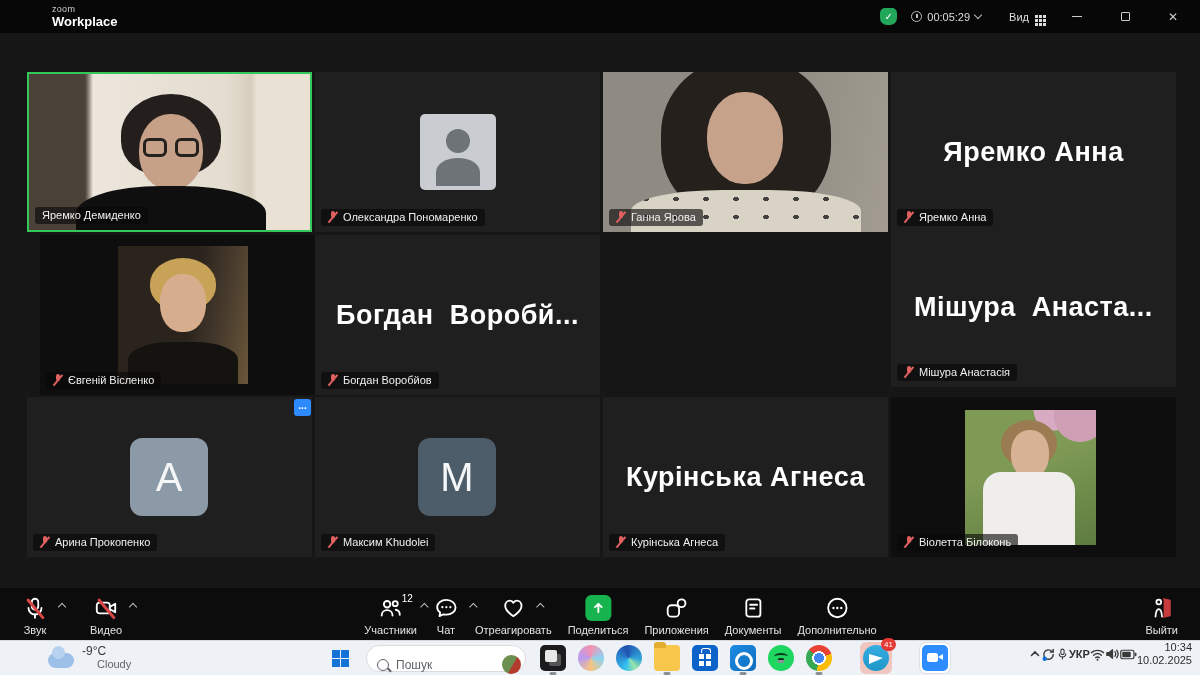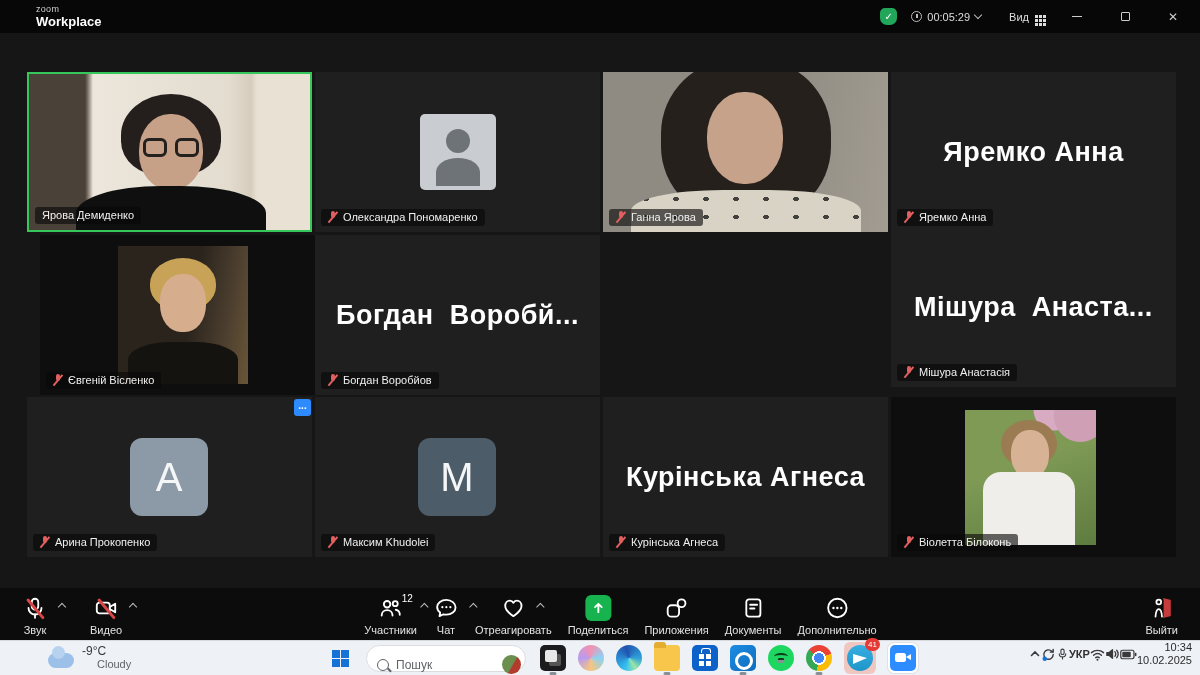--- a/index.html
+++ b/index.html
@@ -2,21 +2,21 @@
 <html><head>
 <meta charset="utf-8">
 <style>
   * { margin:0; padding:0; box-sizing:border-box; }
   html,body { background:#000; }
   body { font-family:"Liberation Sans","DejaVu Sans",sans-serif; }
   .screen { position:relative; width:1200px; height:675px; overflow:hidden; background:#161616; }
 
   
   .titlebar { position:absolute; left:0; top:0; width:1200px; height:33px; background:#070707; display:flex; align-items:center; }
-  .brand { margin-left:36px; line-height:1; }
+  .brand { margin-left:52px; line-height:1; }
   .brand .zt { font-size:9px; color:#cfcfcf; letter-spacing:.3px; }
   .brand .zb { font-size:13px; font-weight:700; color:#fff; margin-top:1px; }
   .tb-right { position:absolute; right:10px; top:0; height:33px; display:flex; align-items:center; gap:14px; color:#ddd; font-size:11px; }
   .shield { width:17px; height:17px; background:#21a65a; border-radius:5px 5px 7px 7px; display:flex; align-items:center; justify-content:center; color:#fff; font-size:10px; }
   .timer-grp { display:flex; align-items:center; gap:5px; }
   .clock-ic { width:11px; height:11px; border:1.3px solid #bbb; border-radius:50%; position:relative; }
   .clock-ic::after { content:""; position:absolute; left:4px; top:2px; width:1.3px; height:4px; background:#bbb; }
   .chev-dn { width:6px; height:6px; border-right:1.4px solid #bbb; border-bottom:1.4px solid #bbb; transform:rotate(45deg); margin-top:-3px; }
   .view-grp { display:flex; align-items:center; gap:6px; margin-left:14px; }
   .grid9 { width:3px; height:3px; background:#ddd; box-shadow:4px 0 #ddd,8px 0 #ddd,0 4px #ddd,4px 4px #ddd,8px 4px #ddd,0 8px #ddd,4px 8px #ddd,8px 8px #ddd; margin-right:8px; }
@@ -103,21 +103,21 @@
   .dk { position:relative; width:26px; height:26px; border-radius:5px; }
   .dk.run::after { content:""; position:absolute; bottom:-4px; left:50%; transform:translateX(-50%); width:7px; height:3px; border-radius:2px; background:#8a9097; }
   .i-desktop { background:#1c1c1e; } .i-desktop::before { content:""; position:absolute; left:5px; top:5px; width:12px; height:12px; background:#e8e8e8; border-radius:2px; box-shadow:4px 4px 0 #555; }
   .i-copilot { border-radius:50%; background:conic-gradient(#f492b0,#8ad3f4,#f7c57e,#b79bf0,#f492b0); }
   .i-edge { border-radius:50%; background:conic-gradient(from 200deg,#35c1f1,#2052b0 40%,#30a3d9 70%,#9be5a5 85%,#35c1f1); }
   .i-folder { background:#f8c64a; border-radius:4px; } .i-folder::before { content:""; position:absolute; left:0; top:-3px; width:12px; height:6px; background:#e3ad2f; border-radius:3px 3px 0 0; }
   .i-store { background:#0d62c9; } .i-store::before { content:""; position:absolute; left:7px; top:9px; width:5px; height:5px; background:#fff; box-shadow:7px 0 #fff,0 7px #fff,7px 7px #fff; } .i-store::after { content:""; position:absolute; left:9px; top:3px; width:8px; height:4px; border:1.6px solid #fff; border-bottom:none; border-radius:3px 3px 0 0; }
   .i-outlook { background:linear-gradient(135deg,#1b8de4,#0f6cbd); } .i-outlook::before { content:""; position:absolute; left:5px; top:7px; width:12px; height:12px; border:3px solid #fff; border-radius:50%; }
   .i-spotify { border-radius:50%; background:#1ed760; } .i-spotify::before { content:""; position:absolute; left:6px; top:8px; width:14px; height:5px; border-top:2.2px solid #0b3a1c; border-radius:50%; } .i-spotify::after { content:""; position:absolute; left:7px; top:13px; width:12px; height:5px; border-top:2.2px solid #0b3a1c; border-radius:50%; box-shadow:0 5px 0 -2px transparent; }
   .i-chrome { border-radius:50%; background:radial-gradient(circle,#4285f4 0 27%,#fff 28% 37%,transparent 38%),conic-gradient(from -50deg,#ea4335 0 120deg,#fbbc05 120deg 240deg,#34a853 240deg 360deg); }
-  .tg-wrap { position:relative; background:#f0c6c0; border-radius:6px; padding:3px; margin:-3px 0; }
+  .tg-wrap { position:relative; background:#f0c6c0; border-radius:6px; padding:3px; margin:-3px 16px; }
   .i-telegram { border-radius:50%; background:linear-gradient(180deg,#37aee2,#1e96c8); } .i-telegram::before { content:""; position:absolute; left:6px; top:9px; width:0; height:0; border-left:14px solid #fff; border-top:4px solid transparent; border-bottom:6px solid transparent; }
   .tg-badge { position:absolute; right:-4px; top:-4px; min-width:14px; height:13px; background:#e53935; border-radius:7px; color:#fff; font-size:8px; display:flex; align-items:center; justify-content:center; padding:0 3px; z-index:2; }
   .zm-wrap { position:relative; background:#fff; border-radius:6px; padding:2px; margin:-2px 0; box-shadow:0 0 0 1px #dde2e8; }
   .i-zoom { background:#2d8cff; } .i-zoom::before { content:""; position:absolute; left:5px; top:8px; width:11px; height:9px; background:#fff; border-radius:2.5px; } .i-zoom::after { content:""; position:absolute; left:16px; top:9px; width:0; height:0; border-right:5px solid #fff; border-top:3px solid transparent; border-bottom:3px solid transparent; }
   .tray { position:absolute; right:8px; top:0; height:26px; display:flex; align-items:center; gap:0; color:#2f2f2f; }
   .tray svg { display:block; }
   .tr-lang { font-size:11px; font-weight:700; }
   .tr-clock { text-align:right; font-size:11px; line-height:13px; color:#2b2b2b; }
 </style>
 </head>
@@ -157,21 +157,21 @@
 
     <div class="tile video active" style="left:27px;top:39px">
       <div class="scene s1">
         <div class="p1-hair"></div>
           <div class="p1-face"></div>
         <div class="p1-gl" style="left:114px"></div>
           <div class="p1-gl" style="left:146px"></div>
         <div class="p1-body"></div>
       </div>
       <div class="chip">
-        <span>Ярова Демиденко</span>
+        <span>Яремко Демиденко</span>
       </div>
     </div>
 
     <div class="tile" style="left:315px;top:39px">
       <div class="ph"></div>
       <div class="chip">
         <i class="mic-off"></i>
         <span>Олександра Пономаренко</span>
       </div>
     </div>

